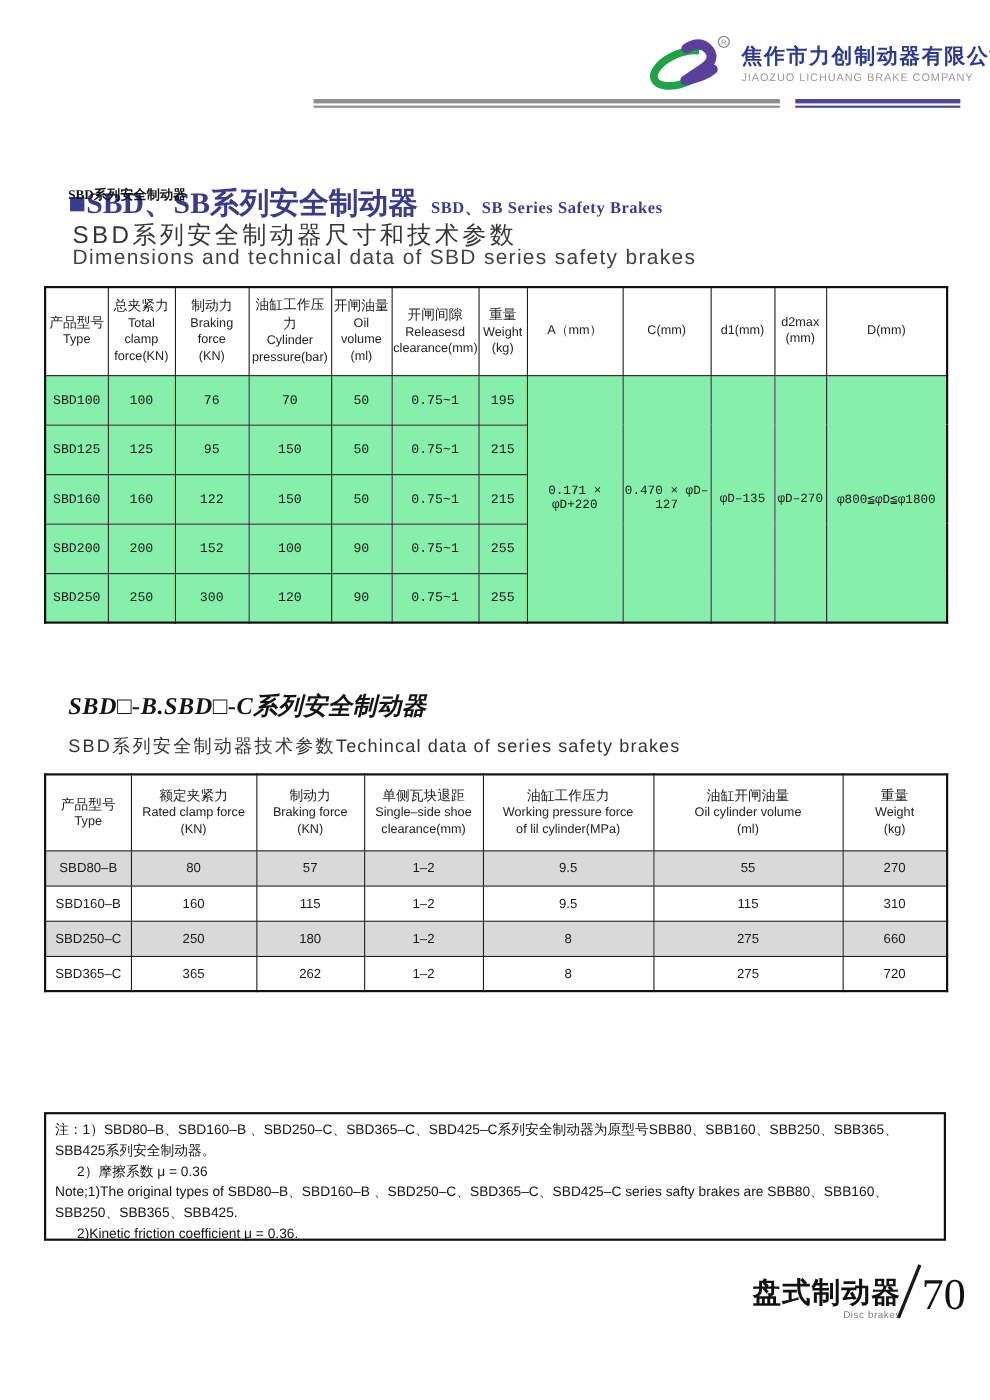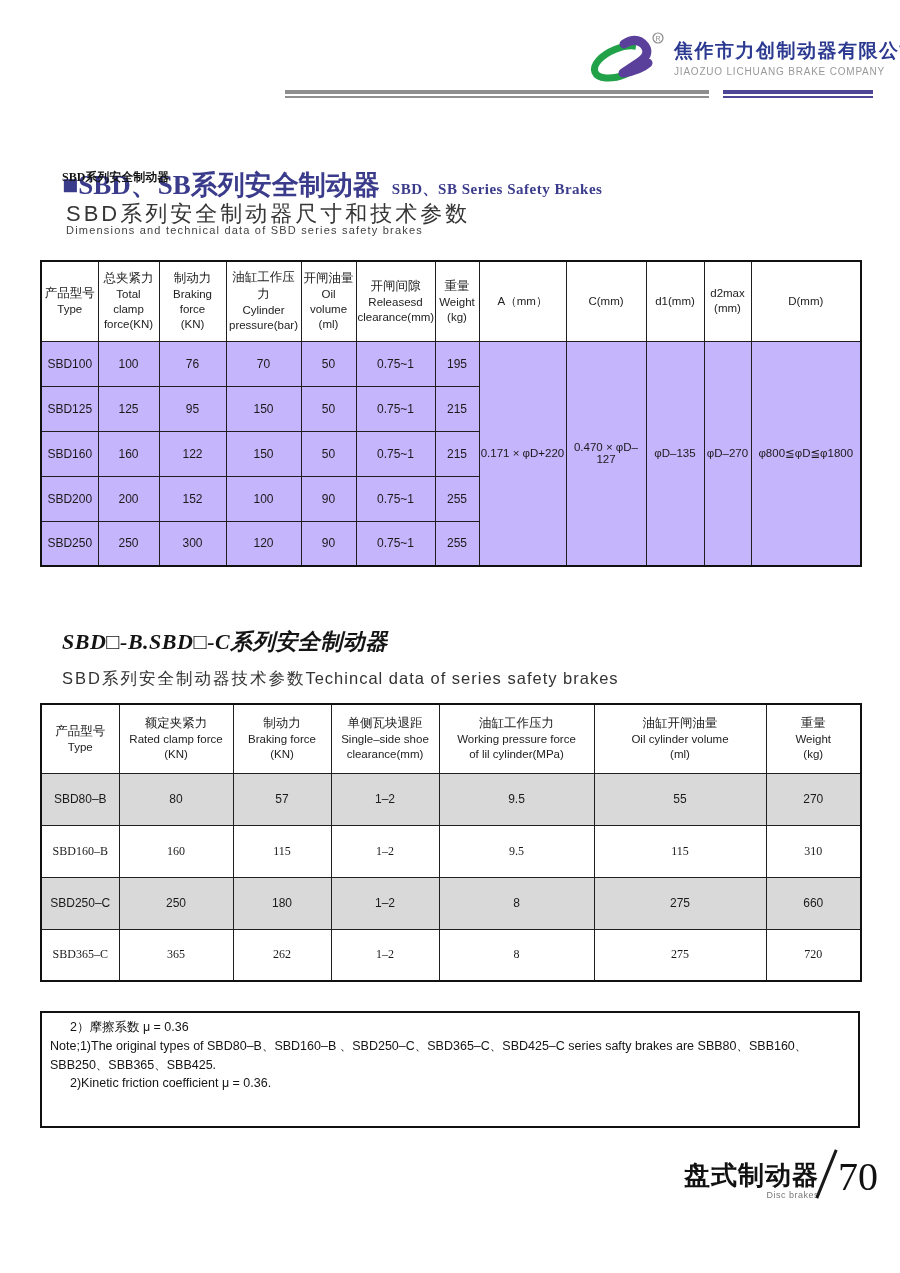--- a/index.html
+++ b/index.html
@@ -22,42 +22,42 @@
   .divider .seg.purple { width:150px; border-color:#4c4695; }
 
   
   .main-title { position:absolute; top:128px; left:62px; font-family:"Liberation Serif", serif;
     font-weight:bold; color:#3b3b8c; font-size:27px; white-space:nowrap;margin-top:39px; }
   .main-title .en { font-size:15px; margin-left:12px; letter-spacing:0.5px; }
 
   .h2-serif { position:absolute; left:62px; font-family:"Liberation Serif", serif; font-weight:bold; color:#141414; }
   .sec1-heading { top:169px; font-size:12px; }
   .sub-zh { position:absolute; top:199px; left:66px; font-size:22px; color:#363636; letter-spacing:3px; }
-  .sub-en { position:absolute; top:224px; left:66px; font-size:11px; color:#424242; letter-spacing:1.2px; }
+  .sub-en { position:absolute; top:224px; left:66px; font-size:19px; color:#424242; letter-spacing:1.2px; }
 
   .sec2-heading { top:627px; font-size:22px; letter-spacing:0.5px;font-style:italic; }
   .sec2-sub { position:absolute; top:668px; left:62px; font-size:16.5px; color:#333; letter-spacing:2px; }
   .sec2-sub .en { letter-spacing:1px; }
 
   
   table { border-collapse:collapse; table-layout:fixed; position:absolute; left:40px; background:#fff; }
   th, td { border:1px solid #1f1f1f; text-align:center; vertical-align:middle; padding:2px 1px;
     font-weight:normal; font-size:12px; color:#1a1a1a; overflow:hidden; }
   .t1 { top:260px; width:820px; border:2px solid #111; }
   .t2 { top:703px; width:820px; border:2px solid #111; }
   .hdr-zh { font-size:12.5px; line-height:1.35; }
   .hdr-en { font-size:11.5px; line-height:1.3; color:#222; }
   .t1 thead tr { height:80px; }
   .t1 tbody tr { height:45px; }
-  .t1 tbody td { background:#c4b5fd; }
+  .t1 tbody td { background:#86efac;font-family:Liberation Mono, monospace; }
   .t1 td.formula { font-size:11.5px; padding:0; }
   .t2 thead tr { height:69px; }
-  .t2 tbody tr { height:52px; }
+  .t2 tbody tr { height:32px; }
   .t2 tbody tr.gray td { background:#d9d9d9; }
-  .t2 tbody tr.white td { background:#ffffff;font-family:Liberation Serif, serif; }
+  .t2 tbody tr.white td { background:#ffffff; }
   td.model { font-size:12px; }
 
   
   .notes { position:absolute; top:1011px; left:40px; width:820px; height:117px;
     border:2px solid #111; background:#fff; padding:5px 8px 4px 8px;
     font-size:12.5px; line-height:1.5; color:#141414; }
   .notes p.indent { text-indent:20px; }
 
   
   .footer { position:absolute; top:1148px; right:22px; display:flex; align-items:center; }
@@ -306,20 +306,21 @@
       <td>262</td>
       <td>1–2</td>
       <td>8</td>
       <td>275</td>
       <td>720</td>
     </tr>
   </tbody>
 </table>
 
 <div class="notes">
+  <p>注：1）SBD80–B、SBD160–B 、SBD250–C、SBD365–C、SBD425–C系列安全制动器为原型号SBB80、SBB160、SBB250、SBB365、SBB425系列安全制动器。</p>
   <p class="indent">2）摩擦系数 μ = 0.36</p>
   <p>Note;1)The original types of SBD80–B、SBD160–B 、SBD250–C、SBD365–C、SBD425–C series safty brakes are SBB80、SBB160、SBB250、SBB365、SBB425.</p>
   <p class="indent">2)Kinetic friction coefficient  μ = 0.36.</p>
 </div>
 
 <div class="footer">
   <div class="footer-label">
     <div class="footer-zh">盘式制动器</div>
     <div class="footer-en">Disc brakes</div>
   </div>

